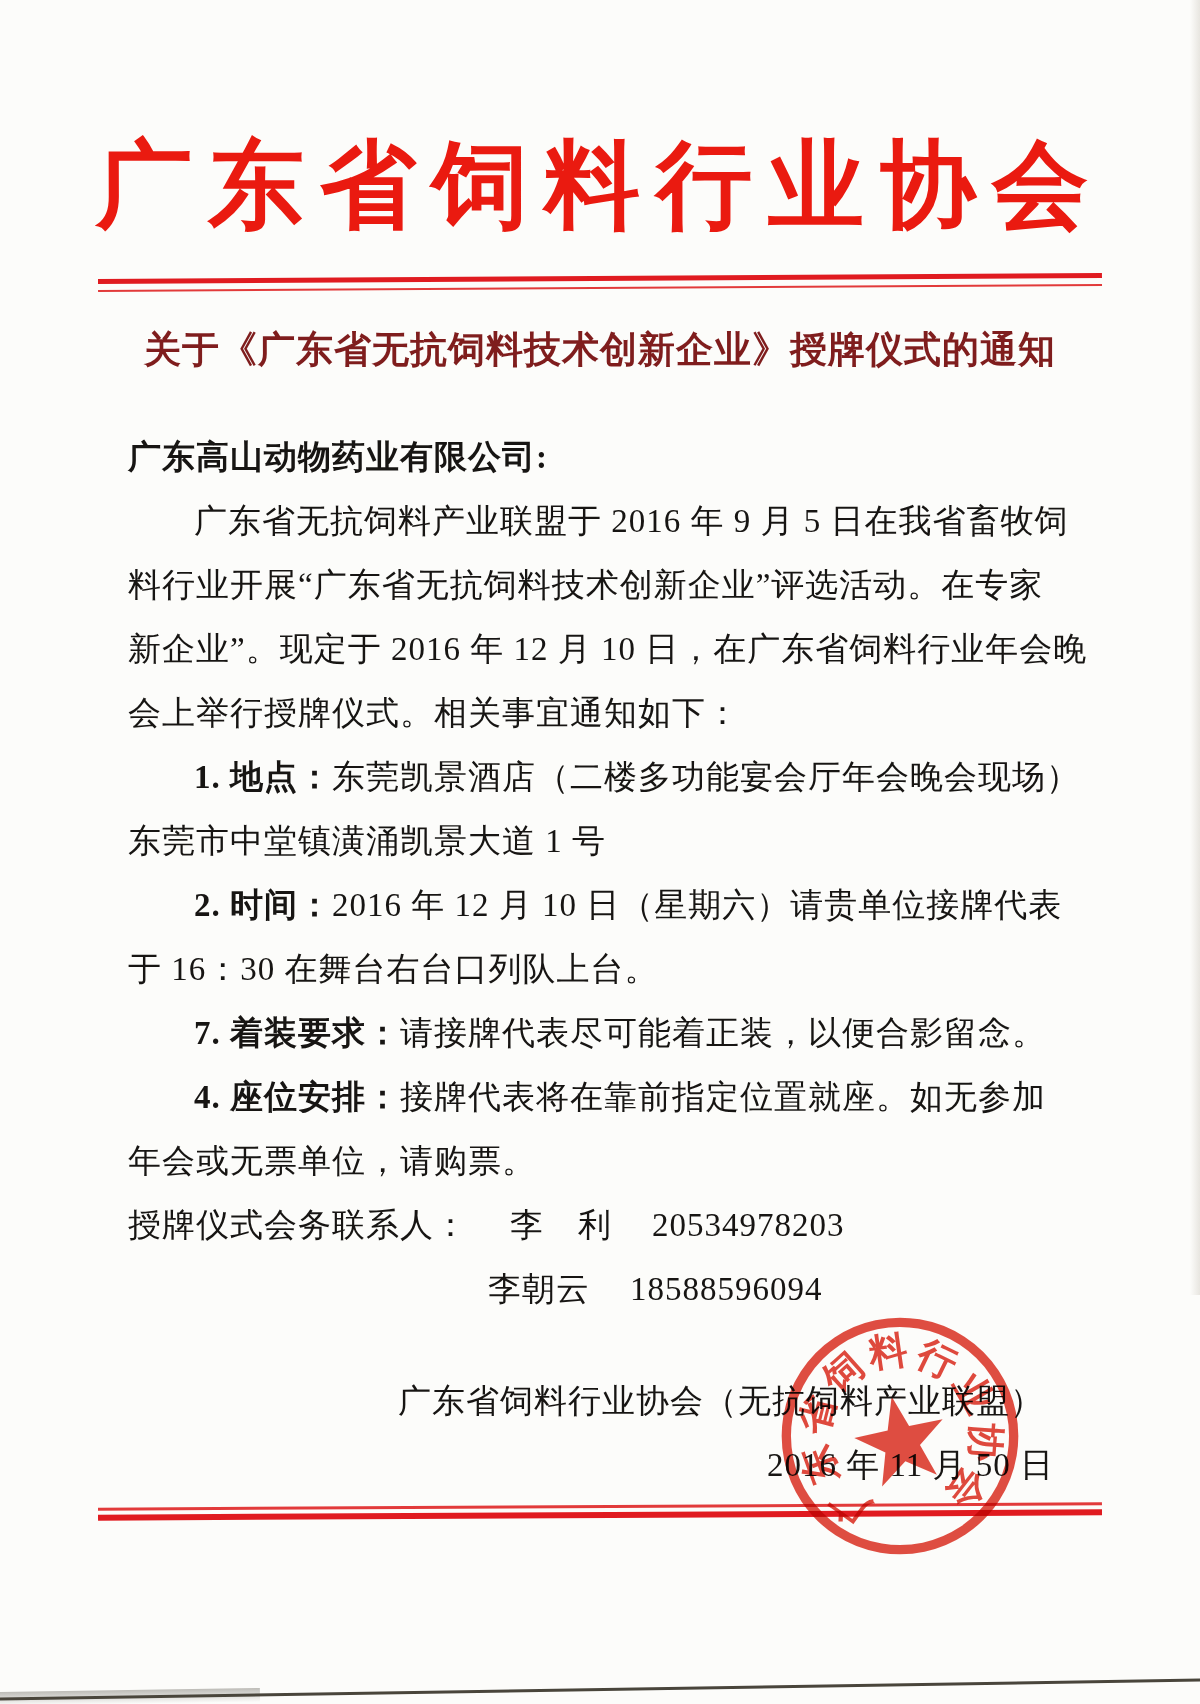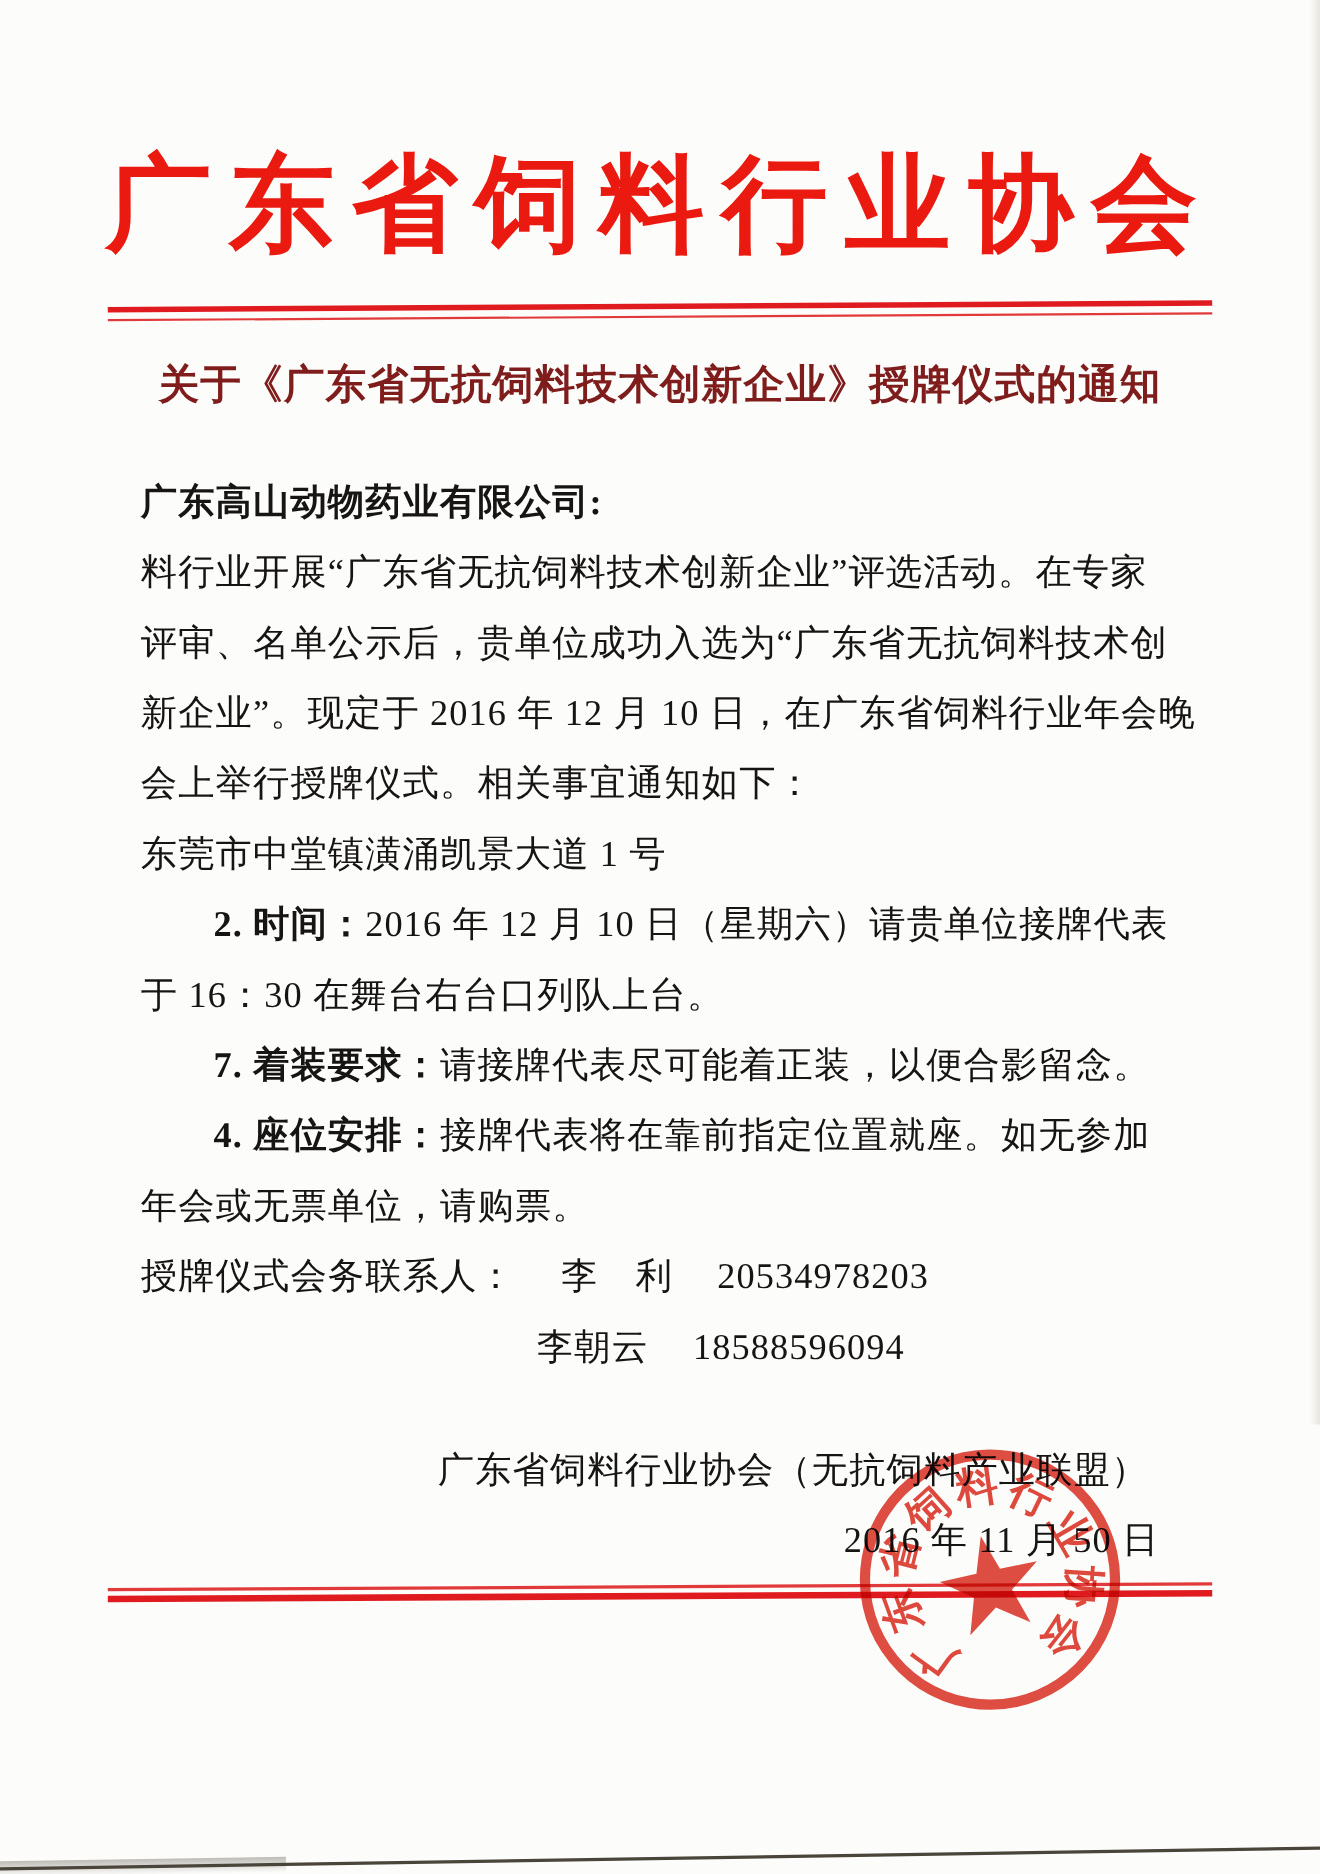--- a/index.html
+++ b/index.html
@@ -76,24 +76,25 @@
   </div>
 
   <div class="subject">关于《广东省无抗饲料技术创新企业》授牌仪式的通知</div>
 
   <div class="content">
     <div class="addressee-row">
       <span class="addressee">广东高山动物药业有限公司:</span>
     </div>
 
     <div>
+        <div class="line indent">广东省无抗饲料产业联盟于 2016 年 9 月 5 日在我省畜牧饲</div>
         <div class="line">料行业开展“广东省无抗饲料技术创新企业”评选活动。在专家</div>
-        <div class="line">评审、名单公示后，贵单位成功入选为“广东省无抗饲料技术创</div>
         <div class="line">新企业”。现定于 2016 年 12 月 10 日，在广东省饲料行业年会晚</div>
         <div class="line">会上举行授牌仪式。相关事宜通知如下：</div>
+        <div class="line indent"><b>1. 地点：</b>东莞凯景酒店（二楼多功能宴会厅年会晚会现场）</div>
         <div class="line">东莞市中堂镇潢涌凯景大道 1 号</div>
         <div class="line indent"><b>2. 时间：</b>2016 年 12 月 10 日（星期六）请贵单位接牌代表</div>
         <div class="line">于 16：30 在舞台右台口列队上台。</div>
         <div class="line indent"><b>7. 着装要求：</b>请接牌代表尽可能着正装，以便合影留念。</div>
         <div class="line indent"><b>4. 座位安排：</b>接牌代表将在靠前指定位置就座。如无参加</div>
         <div class="line">年会或无票单位，请购票。</div>
       </div>
 
     <div class="contact-row">
       <span>授牌仪式会务联系人：</span><span class="name">李　利</span><span class="phone">20534978203</span>

